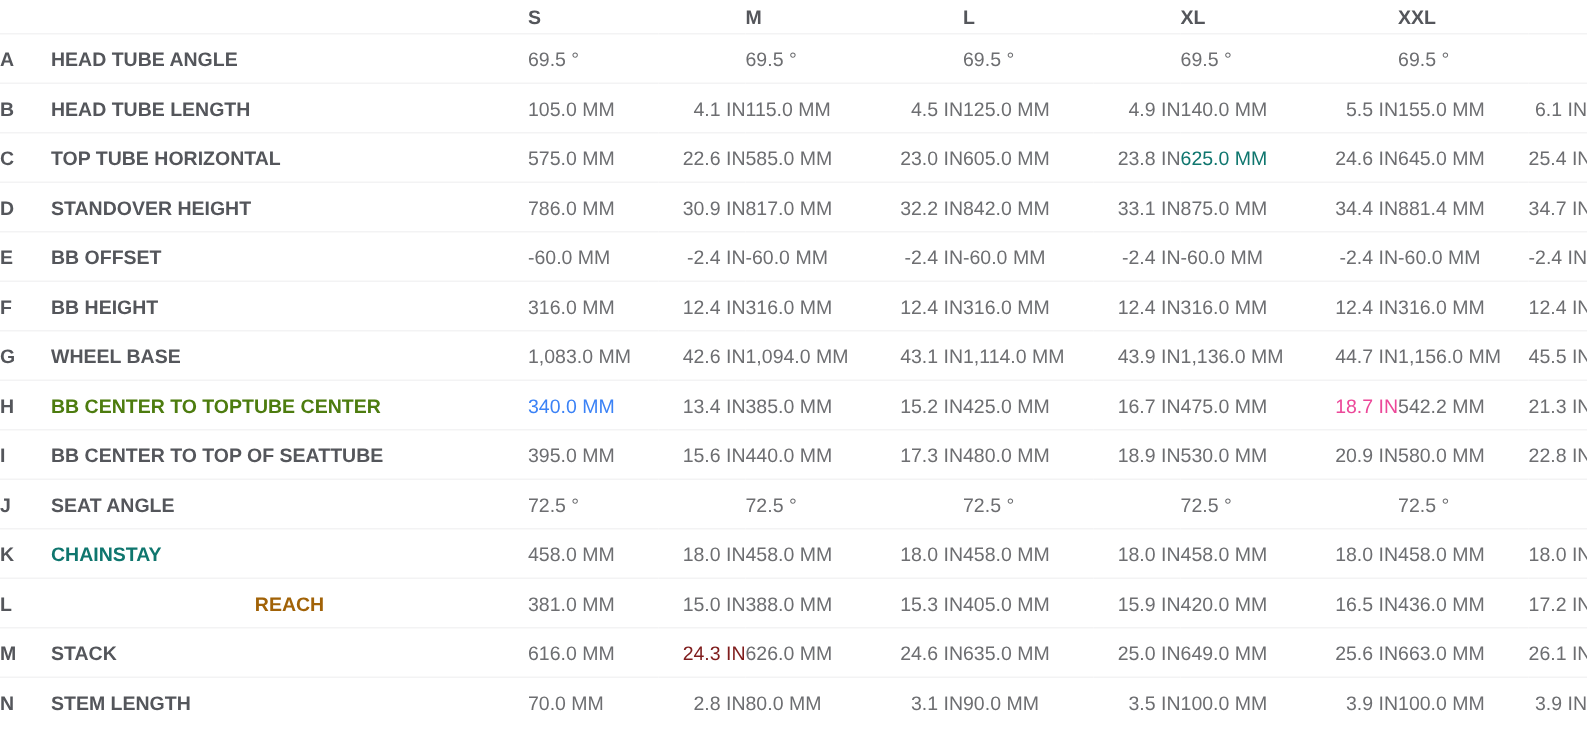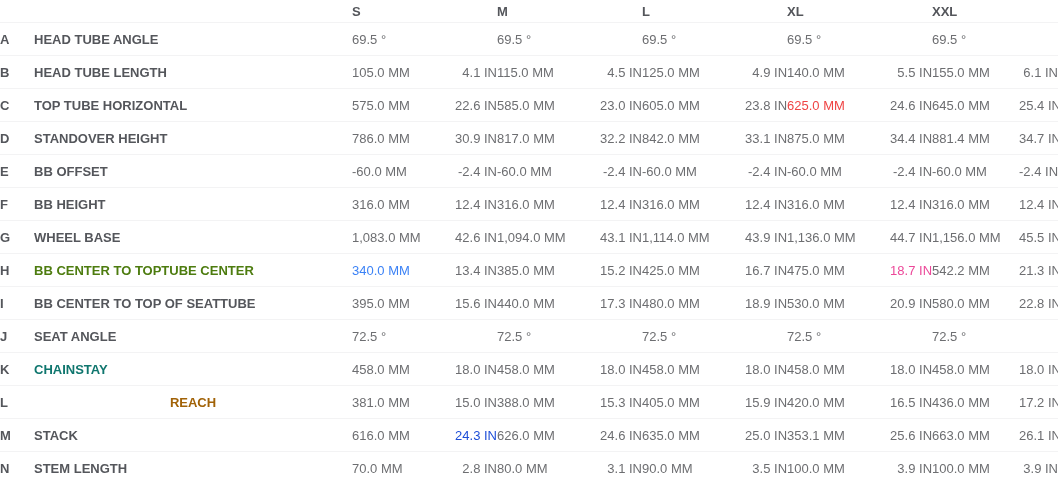--- a/index.html
+++ b/index.html
@@ -122,21 +122,21 @@
         </tr>
         <tr>
           <td class="letter" style="color: rgb(84, 86, 91); border-top-color: rgb(243, 243, 244);">C</td>
           <td class="label" style="color: rgb(84, 86, 91); border-top-color: rgb(243, 243, 244);">TOP TUBE HORIZONTAL</td>
           <td class="mm" style="color: rgb(109, 110, 113); border-top-color: rgb(243, 243, 244);">575.0 MM</td>
           <td class="in" style="color: rgb(109, 110, 113); border-top-color: rgb(243, 243, 244);">22.6 IN</td>
           <td class="mm" style="color: rgb(109, 110, 113); border-top-color: rgb(243, 243, 244);">585.0 MM</td>
           <td class="in" style="color: rgb(109, 110, 113); border-top-color: rgb(243, 243, 244);">23.0 IN</td>
           <td class="mm" style="color: rgb(109, 110, 113); border-top-color: rgb(243, 243, 244);">605.0 MM</td>
           <td class="in" style="color: rgb(109, 110, 113); border-top-color: rgb(243, 243, 244);">23.8 IN</td>
-          <td class="mm" style="color: #ef4444; border-top-color: rgb(243, 243, 244);">625.0 MM</td>
+          <td class="mm" style="color: #0f766e; border-top-color: rgb(243, 243, 244);">625.0 MM</td>
           <td class="in" style="color: rgb(109, 110, 113); border-top-color: rgb(243, 243, 244);">24.6 IN</td>
           <td class="mm" style="color: rgb(109, 110, 113); border-top-color: rgb(243, 243, 244);">645.0 MM</td>
           <td class="in" style="color: rgb(109, 110, 113); border-top-color: rgb(243, 243, 244);">25.4 IN</td>
         </tr>
         <tr>
           <td class="letter" style="color: rgb(84, 86, 91); border-top-color: rgb(243, 243, 244);">D</td>
           <td class="label" style="color: rgb(84, 86, 91); border-top-color: rgb(243, 243, 244);">STANDOVER HEIGHT</td>
           <td class="mm" style="color: rgb(109, 110, 113); border-top-color: rgb(243, 243, 244);">786.0 MM</td>
           <td class="in" style="color: rgb(109, 110, 113); border-top-color: rgb(243, 243, 244);">30.9 IN</td>
           <td class="mm" style="color: rgb(109, 110, 113); border-top-color: rgb(243, 243, 244);">817.0 MM</td>
@@ -257,26 +257,26 @@
           <td class="in" style="color: rgb(109, 110, 113); border-top-color: rgb(243, 243, 244);">15.9 IN</td>
           <td class="mm" style="color: rgb(109, 110, 113); border-top-color: rgb(243, 243, 244);">420.0 MM</td>
           <td class="in" style="color: rgb(109, 110, 113); border-top-color: rgb(243, 243, 244);">16.5 IN</td>
           <td class="mm" style="color: rgb(109, 110, 113); border-top-color: rgb(243, 243, 244);">436.0 MM</td>
           <td class="in" style="color: rgb(109, 110, 113); border-top-color: rgb(243, 243, 244);">17.2 IN</td>
         </tr>
         <tr>
           <td class="letter" style="color: rgb(84, 86, 91); border-top-color: rgb(243, 243, 244);">M</td>
           <td class="label" style="color: rgb(84, 86, 91); border-top-color: rgb(243, 243, 244);">STACK</td>
           <td class="mm" style="color: rgb(109, 110, 113); border-top-color: rgb(243, 243, 244);">616.0 MM</td>
-          <td class="in" style="color: #1d4ed8; border-top-color: rgb(243, 243, 244);">24.3 IN</td>
+          <td class="in" style="color: #7f1d1d; border-top-color: rgb(243, 243, 244);">24.3 IN</td>
           <td class="mm" style="color: rgb(109, 110, 113); border-top-color: rgb(243, 243, 244);">626.0 MM</td>
           <td class="in" style="color: rgb(109, 110, 113); border-top-color: rgb(243, 243, 244);">24.6 IN</td>
           <td class="mm" style="color: rgb(109, 110, 113); border-top-color: rgb(243, 243, 244);">635.0 MM</td>
           <td class="in" style="color: rgb(109, 110, 113); border-top-color: rgb(243, 243, 244);">25.0 IN</td>
-          <td class="mm" style="color: rgb(109, 110, 113); border-top-color: rgb(243, 243, 244);">353.1 MM</td>
+          <td class="mm" style="color: rgb(109, 110, 113); border-top-color: rgb(243, 243, 244);">649.0 MM</td>
           <td class="in" style="color: rgb(109, 110, 113); border-top-color: rgb(243, 243, 244);">25.6 IN</td>
           <td class="mm" style="color: rgb(109, 110, 113); border-top-color: rgb(243, 243, 244);">663.0 MM</td>
           <td class="in" style="color: rgb(109, 110, 113); border-top-color: rgb(243, 243, 244);">26.1 IN</td>
         </tr>
         <tr>
           <td class="letter" style="color: rgb(84, 86, 91); border-top-color: rgb(243, 243, 244);">N</td>
           <td class="label" style="color: rgb(84, 86, 91); border-top-color: rgb(243, 243, 244);">STEM LENGTH</td>
           <td class="mm" style="color: rgb(109, 110, 113); border-top-color: rgb(243, 243, 244);">70.0 MM</td>
           <td class="in" style="color: rgb(109, 110, 113); border-top-color: rgb(243, 243, 244);">2.8 IN</td>
           <td class="mm" style="color: rgb(109, 110, 113); border-top-color: rgb(243, 243, 244);">80.0 MM</td>

